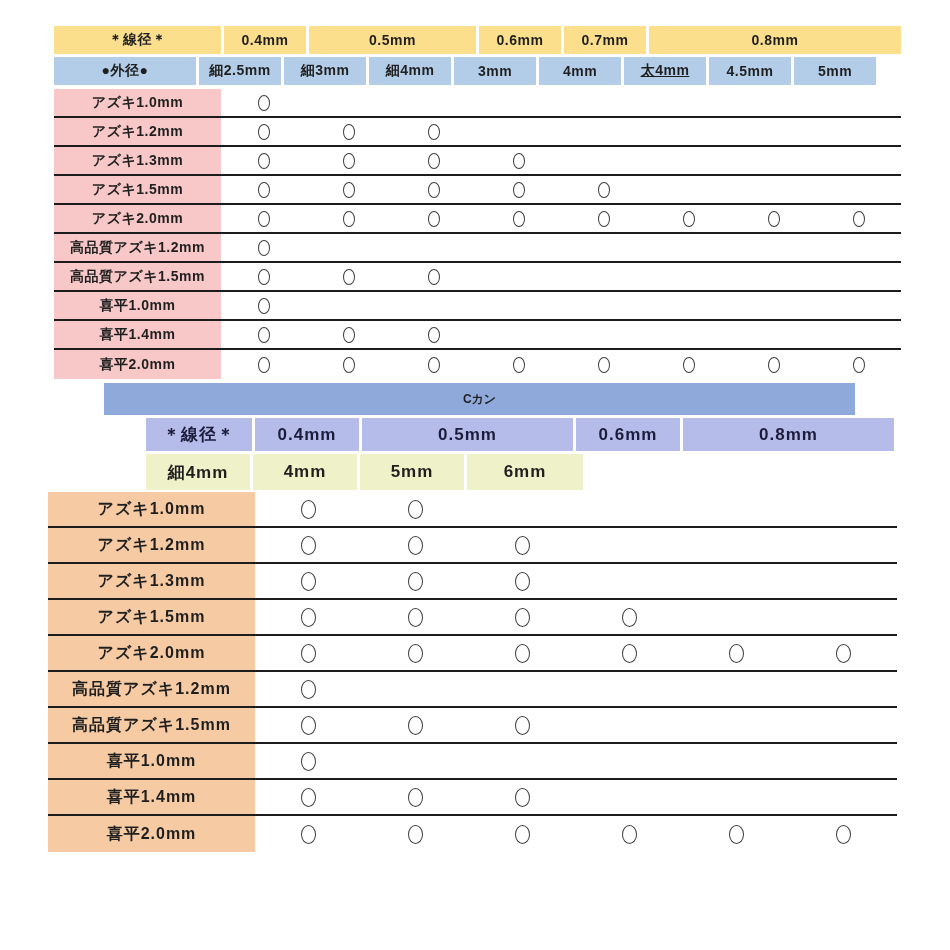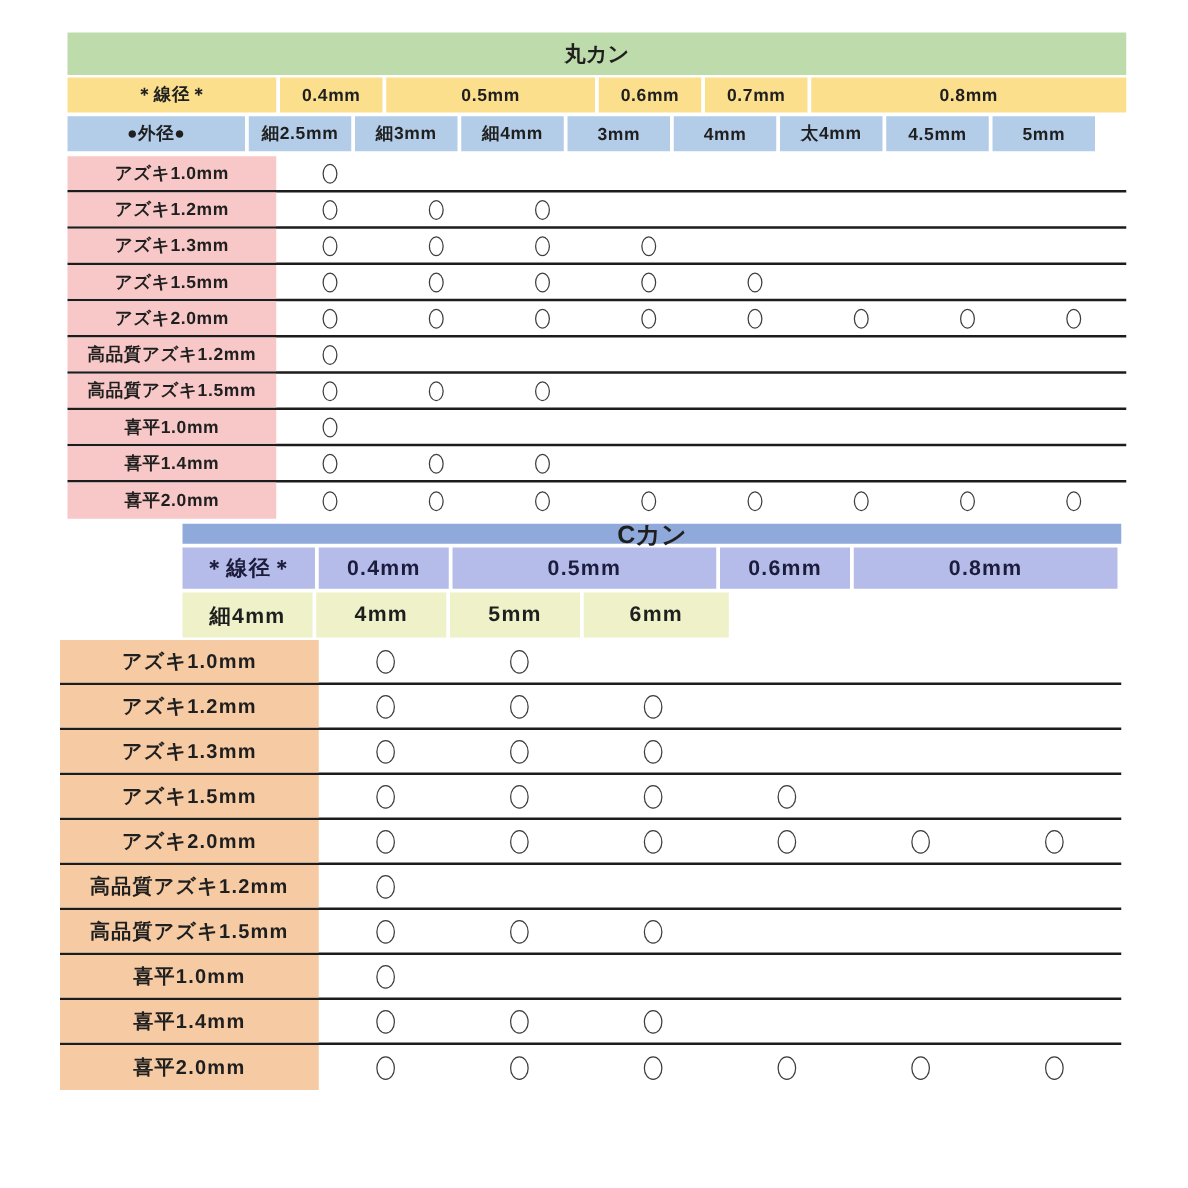--- a/index.html
+++ b/index.html
@@ -34,54 +34,53 @@
   .t1 { margin:26px 0 0 54px; width:847px; }
   .t1 .banner { height:34px; font-size:17px; margin-bottom:2px; }
   .t1 .hrow { height:28px; }
   .t1 .hrow.outer { margin-top:3px; }
   .t1 .hcell { font-size:14px; letter-spacing:0.5px; }
   .t1 .rows { margin-top:4px; }
   .t1 .drow { height:29px; }
   .t1 .rlabel { font-size:14px; }
   
   .t2 { margin:4px 0 0 48px; width:849px; }
-  .t2 .banner { margin-left:98px; width:751px; height:16px; font-size:20px; }
+  .t2 .banner { margin-left:56px; width:751px; height:32px; font-size:12px; }
   .t2 .hrow { margin-left:98px; width:751px; }
   .t2 .hrow.wire { height:33px; margin-top:3px; }
   .t2 .hrow.outer { height:36px; margin-top:3px; }
   .t2 .hcell { font-size:17px; letter-spacing:1px; }
   .t2 .hrow.wire .hcell { color:#1c1c3c; }
   .t2 .rows { margin-top:2px; }
   .t2 .drow { height:36px; }
   .t2 .rlabel { font-size:16px; }
 </style>
 </head>
 <body>
 
 <div class="page">
 
 
   <section class="ctable t1">
-    <div class="banner" style="background: rgb(190, 219, 171);">丸カン</div>
     <div class="hrow wire">
         <div class="hcell" style="width: 167px; display: flex; align-items: center; justify-content: center; background: rgb(251, 223, 141);">＊線径＊</div>
         <div class="hcell" style="width: 82px; display: flex; align-items: center; justify-content: center; background: rgb(251, 223, 141);">0.4mm</div>
         <div class="hcell" style="width: 167px; display: flex; align-items: center; justify-content: center; background: rgb(251, 223, 141);">0.5mm</div>
         <div class="hcell" style="width: 82px; display: flex; align-items: center; justify-content: center; background: rgb(251, 223, 141);">0.6mm</div>
         <div class="hcell" style="width: 82px; display: flex; align-items: center; justify-content: center; background: rgb(251, 223, 141);">0.7mm</div>
         <div class="hcell" style="width: 252px; display: flex; align-items: center; justify-content: center; background: rgb(251, 223, 141);">0.8mm</div>
       </div>
     <div class="hrow outer">
         <div class="hcell" style="width: 142px; display: flex; align-items: center; justify-content: center; background: rgb(179, 205, 233);">●外径●</div>
         <div class="hcell" style="width: 82px; display: flex; align-items: center; justify-content: center; background: rgb(179, 205, 233);">細2.5mm</div>
         <div class="hcell" style="width: 82px; display: flex; align-items: center; justify-content: center; background: rgb(179, 205, 233);">細3mm</div>
         <div class="hcell" style="width: 82px; display: flex; align-items: center; justify-content: center; background: rgb(179, 205, 233);">細4mm</div>
         <div class="hcell" style="width: 82px; display: flex; align-items: center; justify-content: center; background: rgb(179, 205, 233);">3mm</div>
         <div class="hcell" style="width: 82px; display: flex; align-items: center; justify-content: center; background: rgb(179, 205, 233);">4mm</div>
-        <div class="hcell" style="width: 82px; display: flex; align-items: center; justify-content: center; background: rgb(179, 205, 233);">太4mm</div>
+        <div class="hcell" style="width: 82px; display: flex; align-items: center; justify-content: center; background: rgb(179, 205, 233); text-decoration: underline;">太4mm</div>
         <div class="hcell" style="width: 82px; display: flex; align-items: center; justify-content: center; background: rgb(179, 205, 233);">4.5mm</div>
         <div class="hcell" style="width: 82px; display: flex; align-items: center; justify-content: center; background: rgb(179, 205, 233);">5mm</div>
       </div>
     <div class="rows">
         <div class="drow sep">
           <div class="hcell rlabel" style="width: 167px; display: flex; align-items: center; justify-content: center; background: rgb(248, 200, 200);">アズキ1.0mm</div>
           <div class="hcell dcell" style="width: 85px; display: flex; align-items: center; justify-content: center;">
             <span class="circle" style="width: 12px; height: 16px;"></span>
           </div>
           <div class="hcell dcell" style="width: 85px; display: flex; align-items: center; justify-content: center;"></div>

